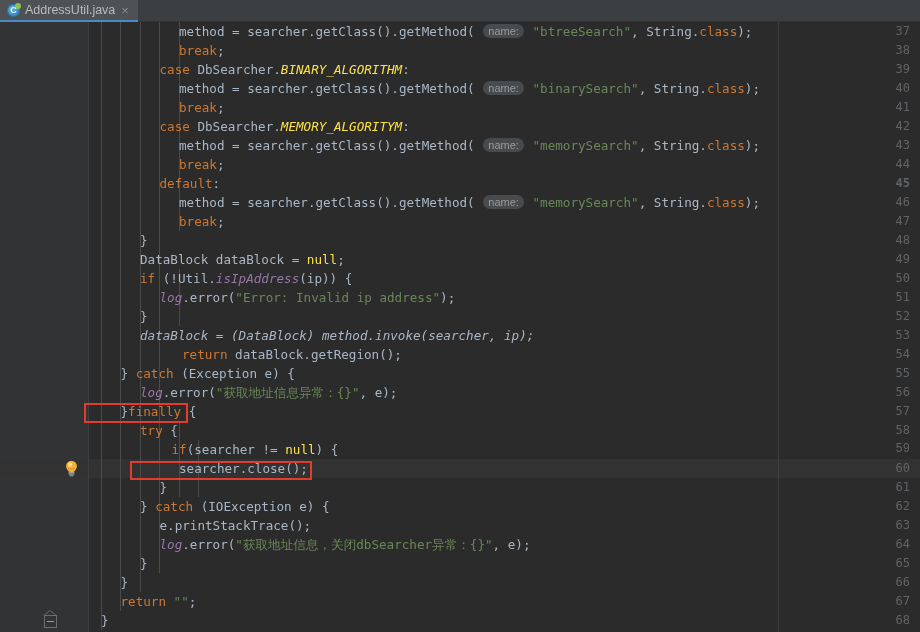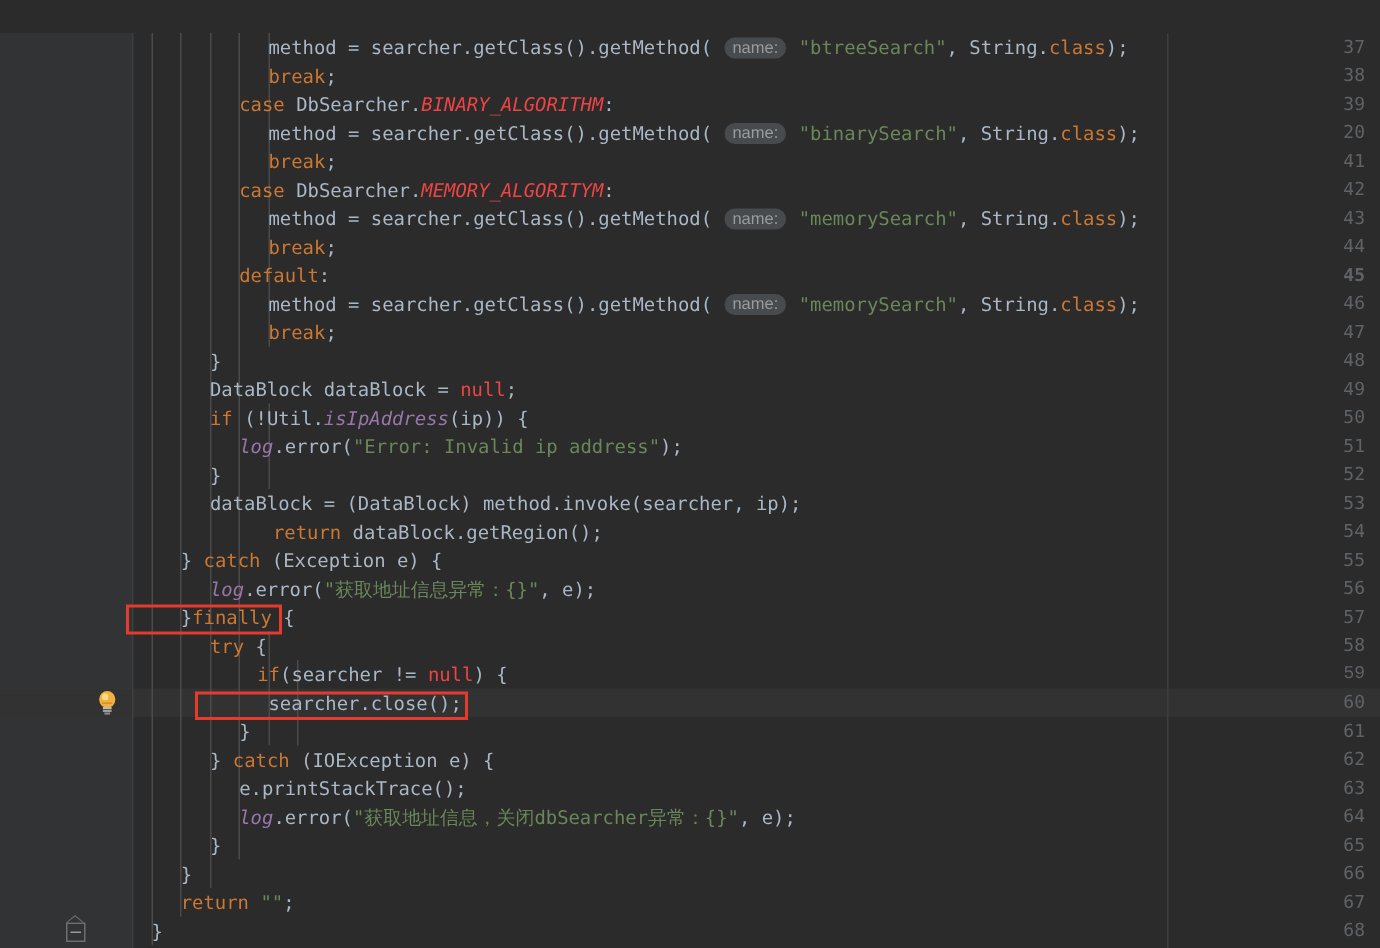--- a/index.html
+++ b/index.html
@@ -103,23 +103,23 @@
 
   
   .indent{
     position:absolute;width:1px;background:#4b4b4b;
   }
 
   
   .kw{color:#cc7832;}
   .str{color:#6a8759;}
   .cls{color:#a9b7c6;}
-  .stat{color:#ef4444;font-style:italic;}
+  .stat{color:#fde047;font-style:italic;}
   .fld{color:#9876aa;font-style:italic;}
-  .null-tok{color:#ef4444;border-bottom:none;}
+  .null-tok{color:#fde047;border-bottom:none;}
 
   
   .hint{
     display:inline-block;
     background:#474b4e;
     color:#9b9b9b;
     border-radius:7px;
     padding:0 5px;
     font-family:"Liberation Sans",sans-serif;
     font-size:11px;
@@ -157,36 +157,43 @@
     position:absolute;width:0;height:0;
     border-left:5px solid transparent;border-right:5px solid transparent;
     border-bottom:4px solid #313335;
   }
 </style>
 </head>
 <body>
 
 <div id="app">
 
+  <div class="tabbar">
+    <div class="tab" id="tab0" style="width: 138px;">
+      <span class="tab-icon"></span>
+      <span class="tab-title">AddressUtil.java</span>
+      <span class="tab-close">×</span>
+    </div>
+  </div>
 
   <div class="editor">
 
     <div class="gutter"></div>
     <div class="gutter-annot"></div>
 
     <div class="caretline-gutter" id="caret-g" style="top: 437px;"></div>
     <div class="caretline" id="caret-l" style="top: 437px;"></div>
 
     <div class="gutter-sep"></div>
 
     <div id="linenums">
         <div class="ln" style="top: 0px;">37</div>
         <div class="ln" style="top: 19px;">38</div>
         <div class="ln" style="top: 38px;">39</div>
-        <div class="ln" style="top: 57px;">20</div>
+        <div class="ln" style="top: 57px;">40</div>
         <div class="ln" style="top: 76px;">41</div>
         <div class="ln" style="top: 95px;">42</div>
         <div class="ln" style="top: 114px;">43</div>
         <div class="ln" style="top: 133px;">44</div>
         <div class="ln" style="top: 152px; font-weight: bold;">45</div>
         <div class="ln" style="top: 171px;">46</div>
         <div class="ln" style="top: 190px;">47</div>
         <div class="ln" style="top: 209px;">48</div>
         <div class="ln" style="top: 228px;">49</div>
         <div class="ln" style="top: 247px;">50</div>
@@ -232,21 +239,21 @@
           <div class="line" style="top: 114px; left: 91px;">method = searcher.getClass().getMethod( <span class="hint">name:</span> <span class="str">"memorySearch"</span>, <span class="cls">String</span>.<span class="kw">class</span>);</div>
           <div class="line" style="top: 133px; left: 91px;"><span class="kw">break</span>;</div>
           <div class="line" style="top: 152px; left: 71.5px;"><span class="kw">default</span>:</div>
           <div class="line" style="top: 171px; left: 91px;">method = searcher.getClass().getMethod( <span class="hint">name:</span> <span class="str">"memorySearch"</span>, <span class="cls">String</span>.<span class="kw">class</span>);</div>
           <div class="line" style="top: 190px; left: 91px;"><span class="kw">break</span>;</div>
           <div class="line" style="top: 209px; left: 52px;">}</div>
           <div class="line" style="top: 228px; left: 52px;"><span class="cls">DataBlock</span> dataBlock = <span class="null-tok">null</span>;</div>
           <div class="line" style="top: 247px; left: 52px;"><span class="kw">if</span> (!<span class="cls">Util</span>.<span class="fld">isIpAddress</span>(ip)) {</div>
           <div class="line" style="top: 266px; left: 71.5px;"><span class="fld">log</span>.error(<span class="str">"Error: Invalid ip address"</span>);</div>
           <div class="line" style="top: 285px; left: 52px;">}</div>
-          <div class="line" style="top: 304px; left: 52px;">dataBlock = (<span class="cls">DataBlock</span>) method.invoke(searcher, ip);</div>
+          <div class="line" style="top: 304px; left: 52px; font-style: italic;">dataBlock = (<span class="cls">DataBlock</span>) method.invoke(searcher, ip);</div>
           <div class="line" style="top: 323px; left: 52px; padding-left: 42px;"><span class="kw">return</span> dataBlock.getRegion();</div>
           <div class="line" style="top: 342px; left: 32.5px;">} <span class="kw">catch</span> (<span class="cls">Exception</span> e) {</div>
           <div class="line" style="top: 361px; left: 52px;"><span class="fld">log</span>.error(<span class="str">"获取地址信息异常：{}"</span>, e);</div>
           <div class="line" style="top: 380px; left: 32.5px;">}<span class="kw">finally</span> {</div>
           <div class="line" style="top: 399px; left: 52px;"><span class="kw">try</span> {</div>
           <div class="line" style="top: 418px; left: 71.5px; margin-left: 12px;"><span class="kw">if</span>(searcher != <span class="null-tok">null</span>) {</div>
           <div class="line" style="top: 437px; left: 91px;">searcher.close();</div>
           <div class="line" style="top: 456px; left: 71.5px;">}</div>
           <div class="line" style="top: 475px; left: 52px;">} <span class="kw">catch</span> (<span class="cls">IOException</span> e) {</div>
           <div class="line" style="top: 494px; left: 71.5px;">e.printStackTrace();</div>

